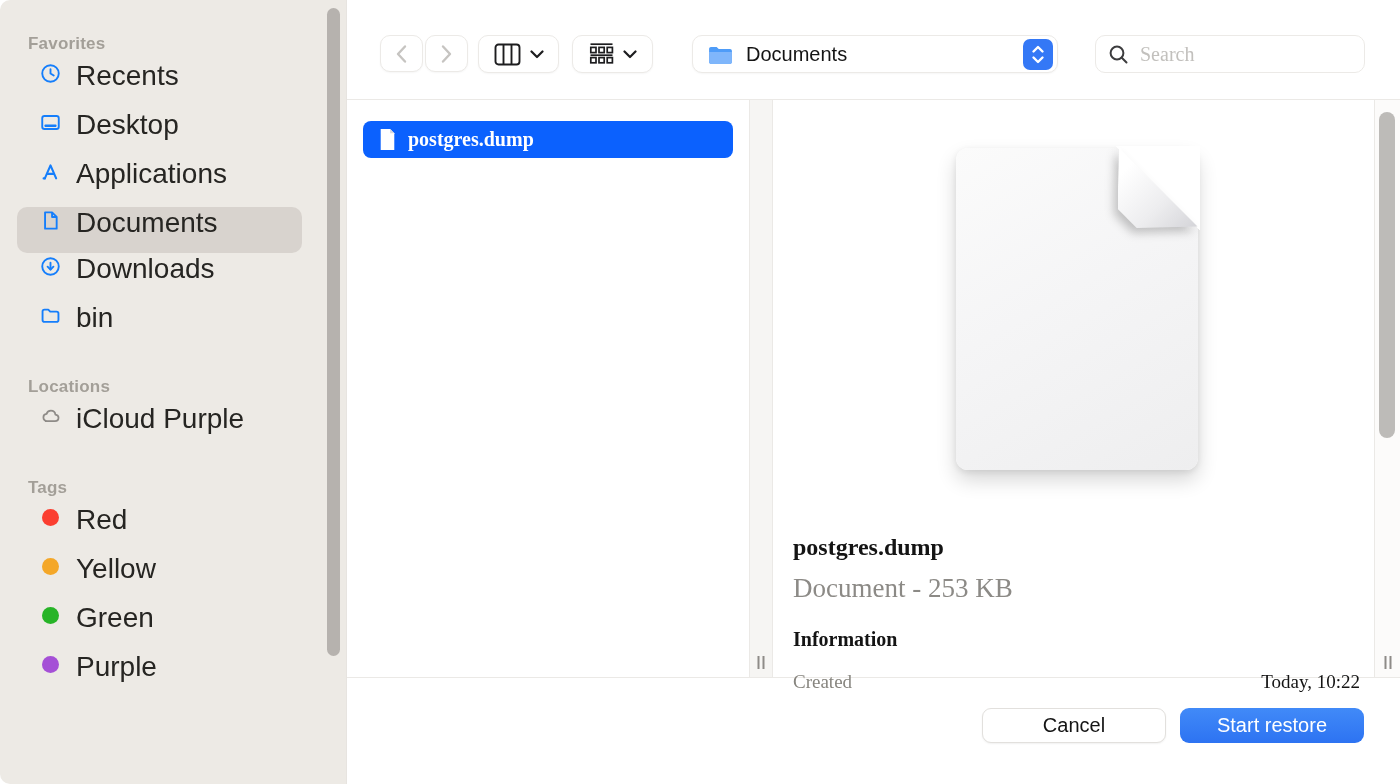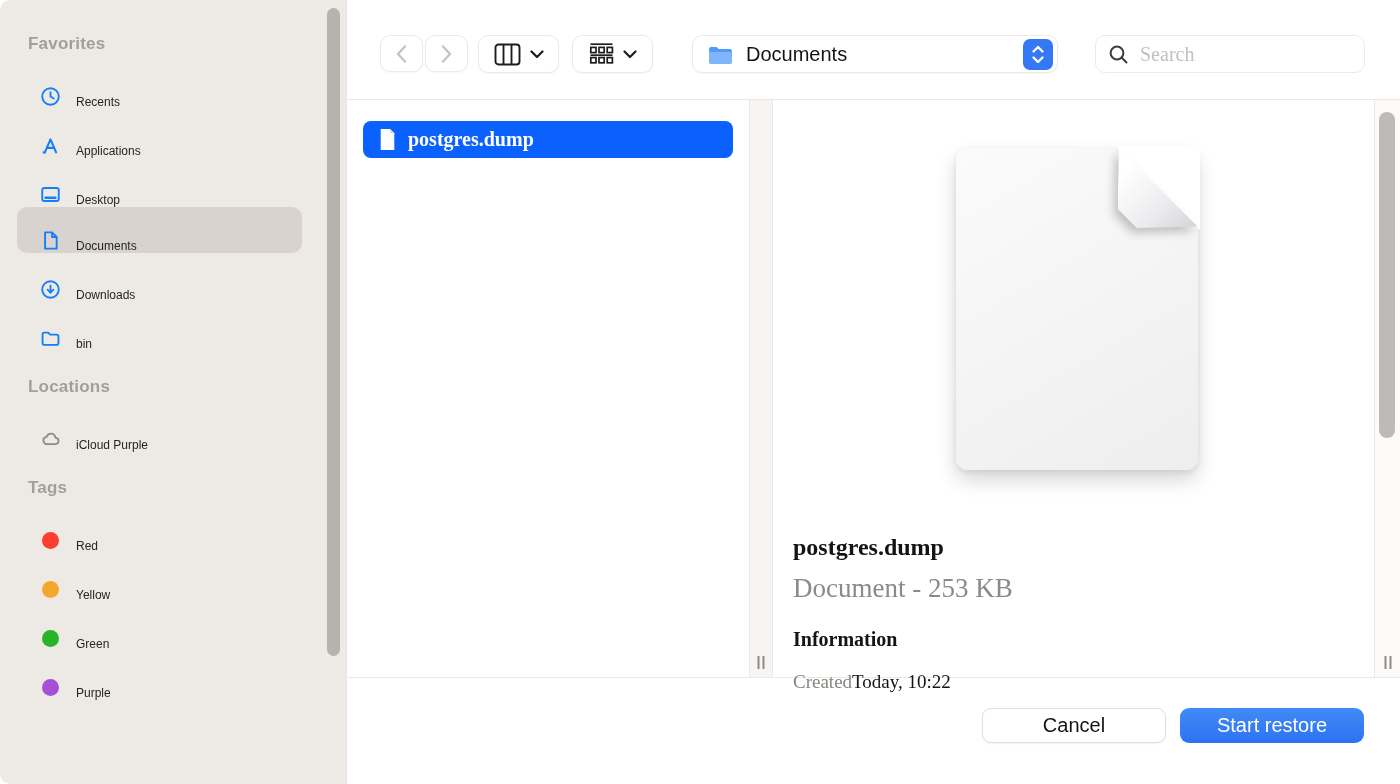--- a/index.html
+++ b/index.html
@@ -3,21 +3,21 @@
 <meta charset="utf-8">
 <style>
   html,body{margin:0;padding:0;background:#fff;}
   *{box-sizing:border-box;}
   .window{position:relative;width:1400px;height:784px;border-radius:10px;overflow:hidden;
     display:flex;background:#fff;font-family:"Liberation Sans","DejaVu Sans",sans-serif;
     -webkit-font-smoothing:antialiased;}
   
   .sidebar{width:346px;flex:none;background:#EDEAE5;position:relative;padding-top:24px;}
   .sec-h{margin:10px 0 6px 28px;font-size:17px;font-weight:700;color:#A39F98;letter-spacing:.2px;}
-  .row{height:49px;display:flex;align-items:flex-end;padding-left:37px;font-size:12px;color:#262522;}
+  .row{height:49px;display:flex;align-items:flex-start;padding-left:37px;font-size:28px;color:#262522;}
   .row .ic{width:26px;height:26px;flex:none;margin-right:13px;display:flex;align-items:center;justify-content:center;}
   .row.selected{background:#D8D3CE;border-radius:10px;margin:0 44px 0 17px;padding-left:20px;height:46px;}
   .gap{height:16px;}
   .tag-dot{width:17px;height:17px;border-radius:50%;flex:none;}
   .side-thumb{position:absolute;right:6px;top:8px;width:13px;height:648px;border-radius:7px;background:#B6B2AE;}
   
   .main{flex:1;display:flex;flex-direction:column;border-left:1px solid #E7E4E0;min-width:0;background:#fff;}
   .toolbar{height:100px;flex:none;position:relative;background:#fff;border-bottom:1px solid #EBE9E6;}
   .tbtn{position:absolute;top:35px;height:38px;background:#fff;border:1px solid #ECEAE7;border-radius:10px;
     box-shadow:0 1px 2px rgba(0,0,0,.04);display:flex;align-items:center;justify-content:center;gap:9px;}
@@ -53,21 +53,21 @@
   .flap-under{position:absolute;top:0;right:0;width:100px;height:100px;
     background:radial-gradient(circle at 100% 0,rgba(0,0,0,.16),transparent 62%);border-top-right-radius:12px;}
   .corner-cover{position:absolute;top:-2px;right:-2px;width:84px;height:84px;
     background:linear-gradient(225deg,#fff 50%,rgba(255,255,255,0) 50.4%);}
   .flap-wrap{position:absolute;top:0;right:0;width:80px;height:80px;filter:drop-shadow(-4px 5px 5px rgba(0,0,0,.22));}
   .flap{width:100%;height:100%;clip-path:polygon(2% 0,100% 98%,24% 100%,0 76%);
     background:linear-gradient(135deg,#ffffff 18%,#ededef 62%,#d6d6da 96%);}
   .pv-title{margin-top:64px;font-size:24px;font-weight:700;color:#141414;}
   .pv-sub{margin-top:12px;font-size:27px;color:#8C8A86;}
   .pv-info{margin-top:24px;font-size:20px;font-weight:700;color:#141414;}
-  .pv-row{margin-top:20px;display:flex;align-items:baseline;font-size:19px;}
+  .pv-row{margin-top:20px;display:flex;justify-content:space-between;align-items:baseline;font-size:19px;gap:32px;}
   .pv-row .lbl{color:#87857F;}
   .pv-row .val{color:#141414;font-weight:500;}
   
   .footer{height:107px;flex:none;background:#fff;border-top:1px solid #EBE9E6;
     display:flex;justify-content:flex-end;align-items:flex-start;gap:14px;padding:30px 36px 0 0;}
   .btn{height:35px;min-width:184px;border-radius:9px;font-size:20px;display:flex;align-items:center;justify-content:center;
     font-family:"Liberation Sans","DejaVu Sans",sans-serif;border:0;cursor:pointer;padding:0 18px;}
   .btn.secondary{background:#fff;border:1px solid #E2E0DD;box-shadow:0 1px 2px rgba(0,0,0,.06);color:#141414;}
   .btn.primary{background:linear-gradient(#418AF8,#2D73F2);color:#fff;}
   svg{display:block;}
@@ -85,37 +85,37 @@
         <svg width="23" height="23" viewBox="0 0 22 22" fill="none" stroke="#157EFB" stroke-width="1.8" stroke-linecap="round" stroke-linejoin="round">
             <circle cx="11" cy="11" r="7.9"></circle>
             <path d="M11 6.9 V11 L14.1 12.9"></path>
           </svg>
       </span>
       <span>Recents</span>
     </div>
 
     <div class="row">
       <span class="ic">
+        <svg width="23" height="23" viewBox="0 0 22 22" fill="none">
+            <rect x="3.1" y="4.8" width="15.8" height="12.4" rx="2.2" stroke="#157EFB" stroke-width="1.8"></rect>
+            <rect x="5.3" y="13" width="11.4" height="2.4" rx="0.7" fill="#157EFB"></rect>
+          </svg>
+      </span>
+      <span>Desktop</span>
+    </div>
+
+    <div class="row">
+      <span class="ic">
         <svg width="23" height="23" viewBox="0 0 22 22" fill="none" stroke="#157EFB" stroke-width="2" stroke-linecap="round" stroke-linejoin="round">
             <path d="M5.6 17.6 L11 5.2 L16.4 17.6"></path>
             <path d="M7.9 13.3 H14.1"></path>
             <path d="M4.4 17.6 l1.2 0"></path>
           </svg>
       </span>
       <span>Applications</span>
-    </div>
-
-    <div class="row">
-      <span class="ic">
-        <svg width="23" height="23" viewBox="0 0 22 22" fill="none">
-            <rect x="3.1" y="4.8" width="15.8" height="12.4" rx="2.2" stroke="#157EFB" stroke-width="1.8"></rect>
-            <rect x="5.3" y="13" width="11.4" height="2.4" rx="0.7" fill="#157EFB"></rect>
-          </svg>
-      </span>
-      <span>Desktop</span>
     </div>
 
     <div class="row selected">
       <span class="ic">
         <svg width="23" height="23" viewBox="0 0 22 22" fill="none" stroke="#157EFB" stroke-width="1.8" stroke-linejoin="round">
             <path d="M5.8 3.2 h6.7 l4.4 4.4 V18.8 H5.8 z"></path>
             <path d="M12.5 3.2 v4.4 h4.4"></path>
           </svg>
       </span>
       <span>Documents</span>

